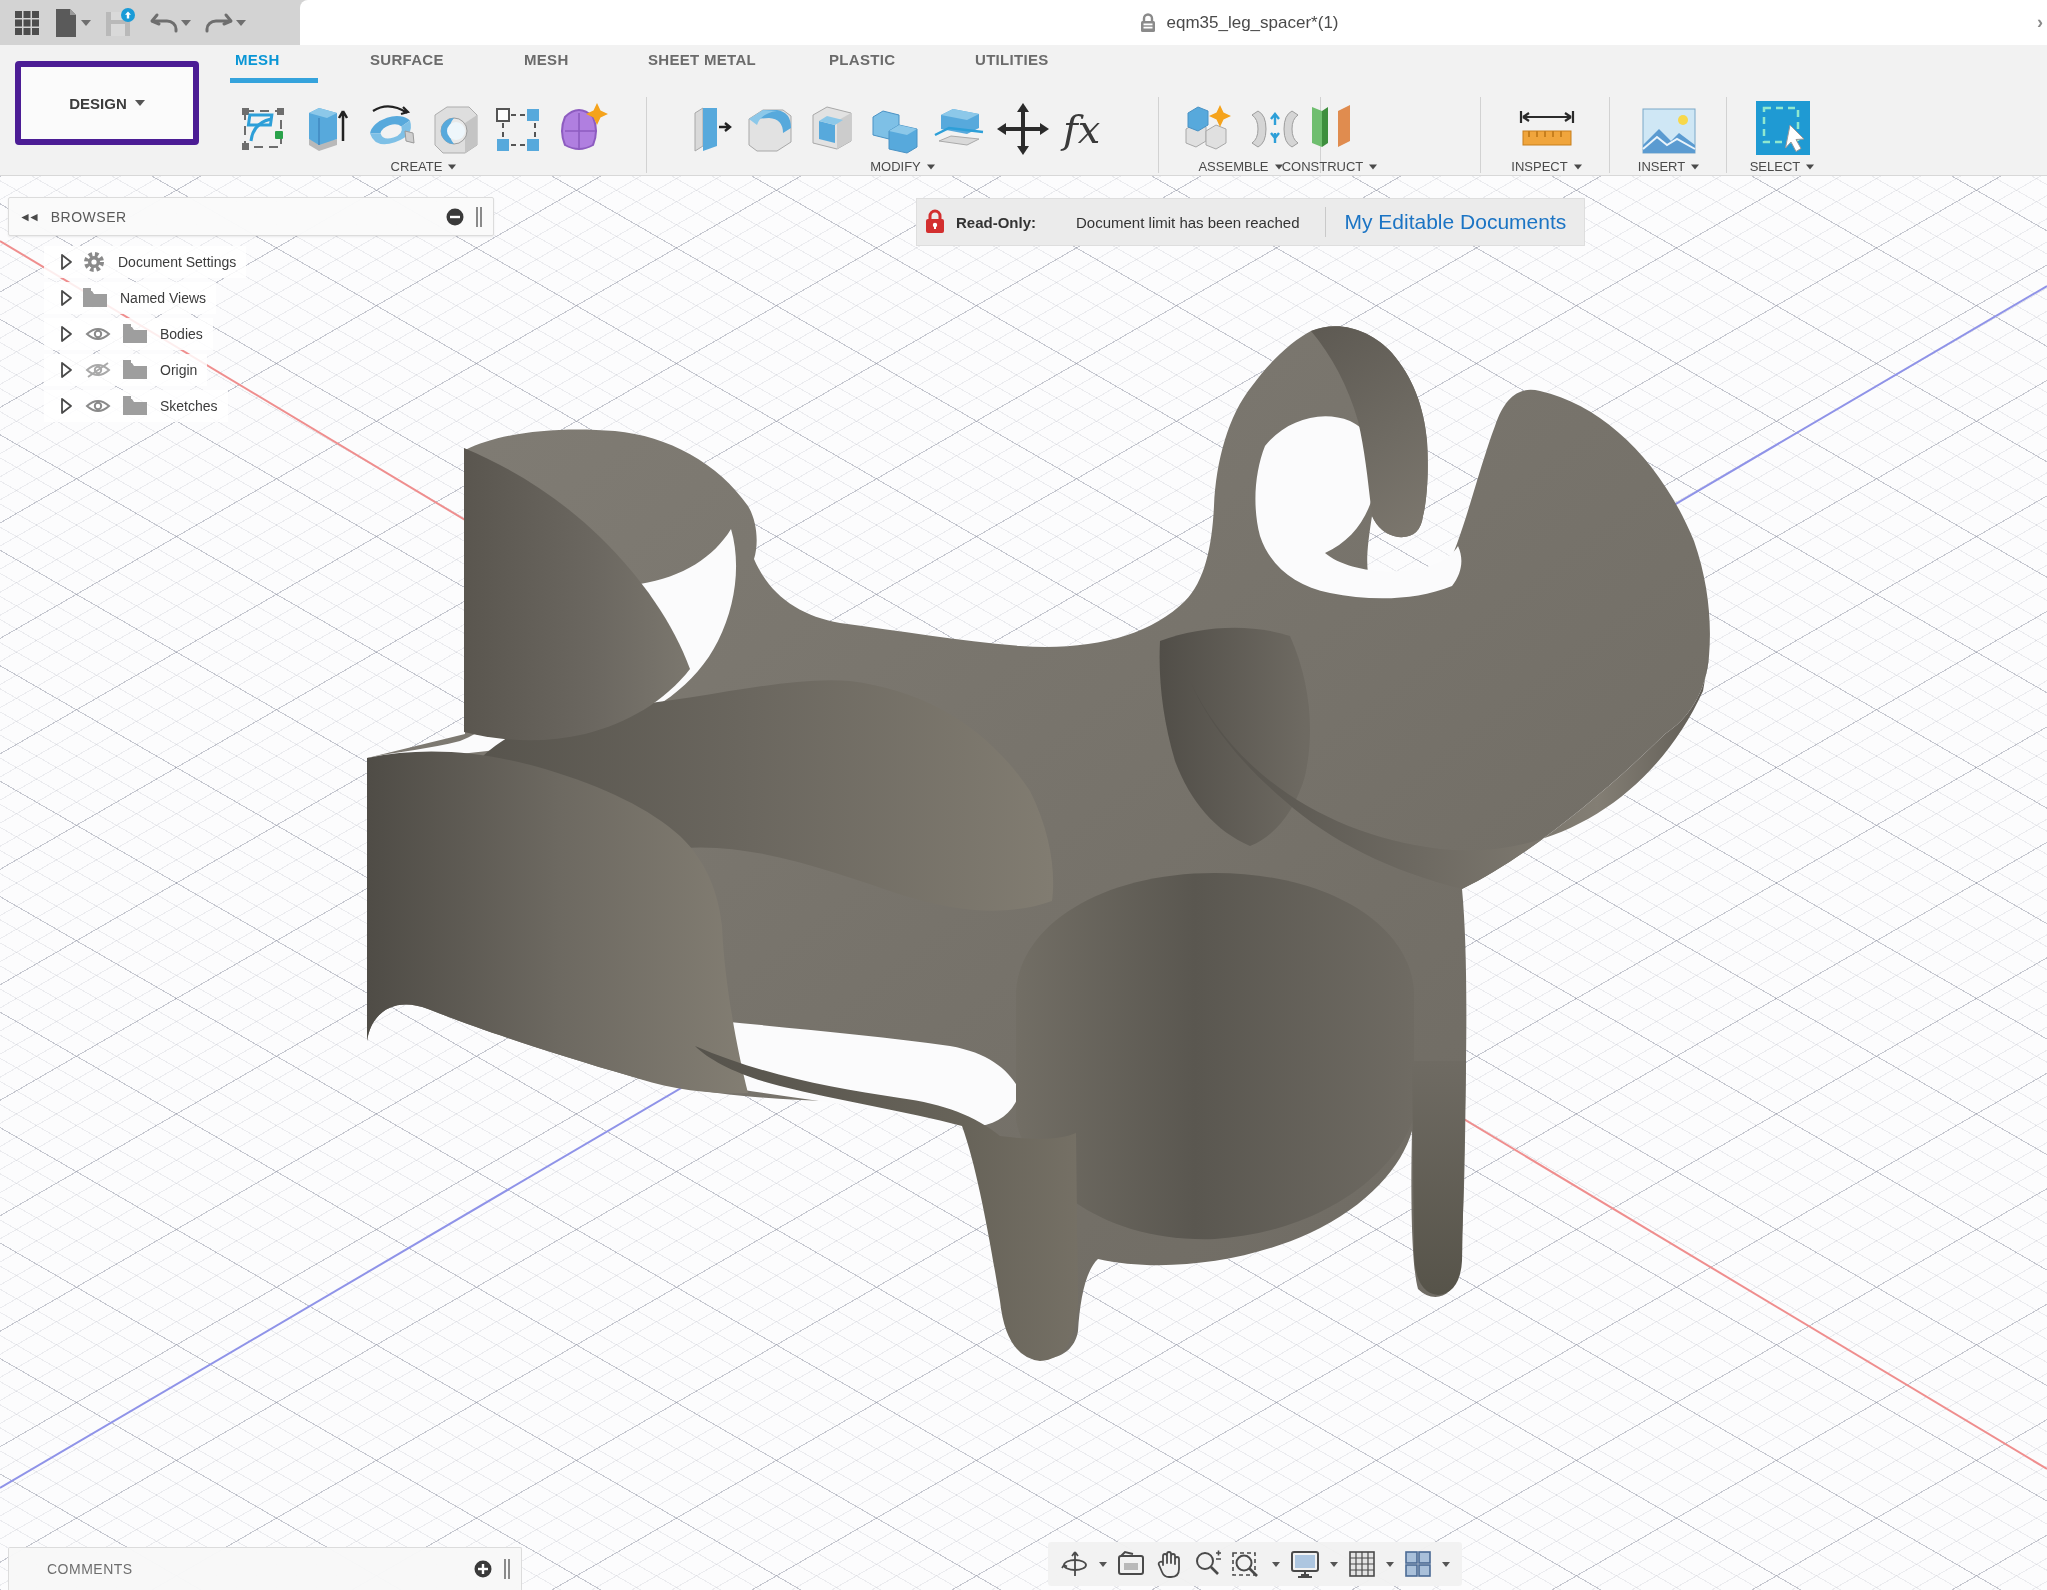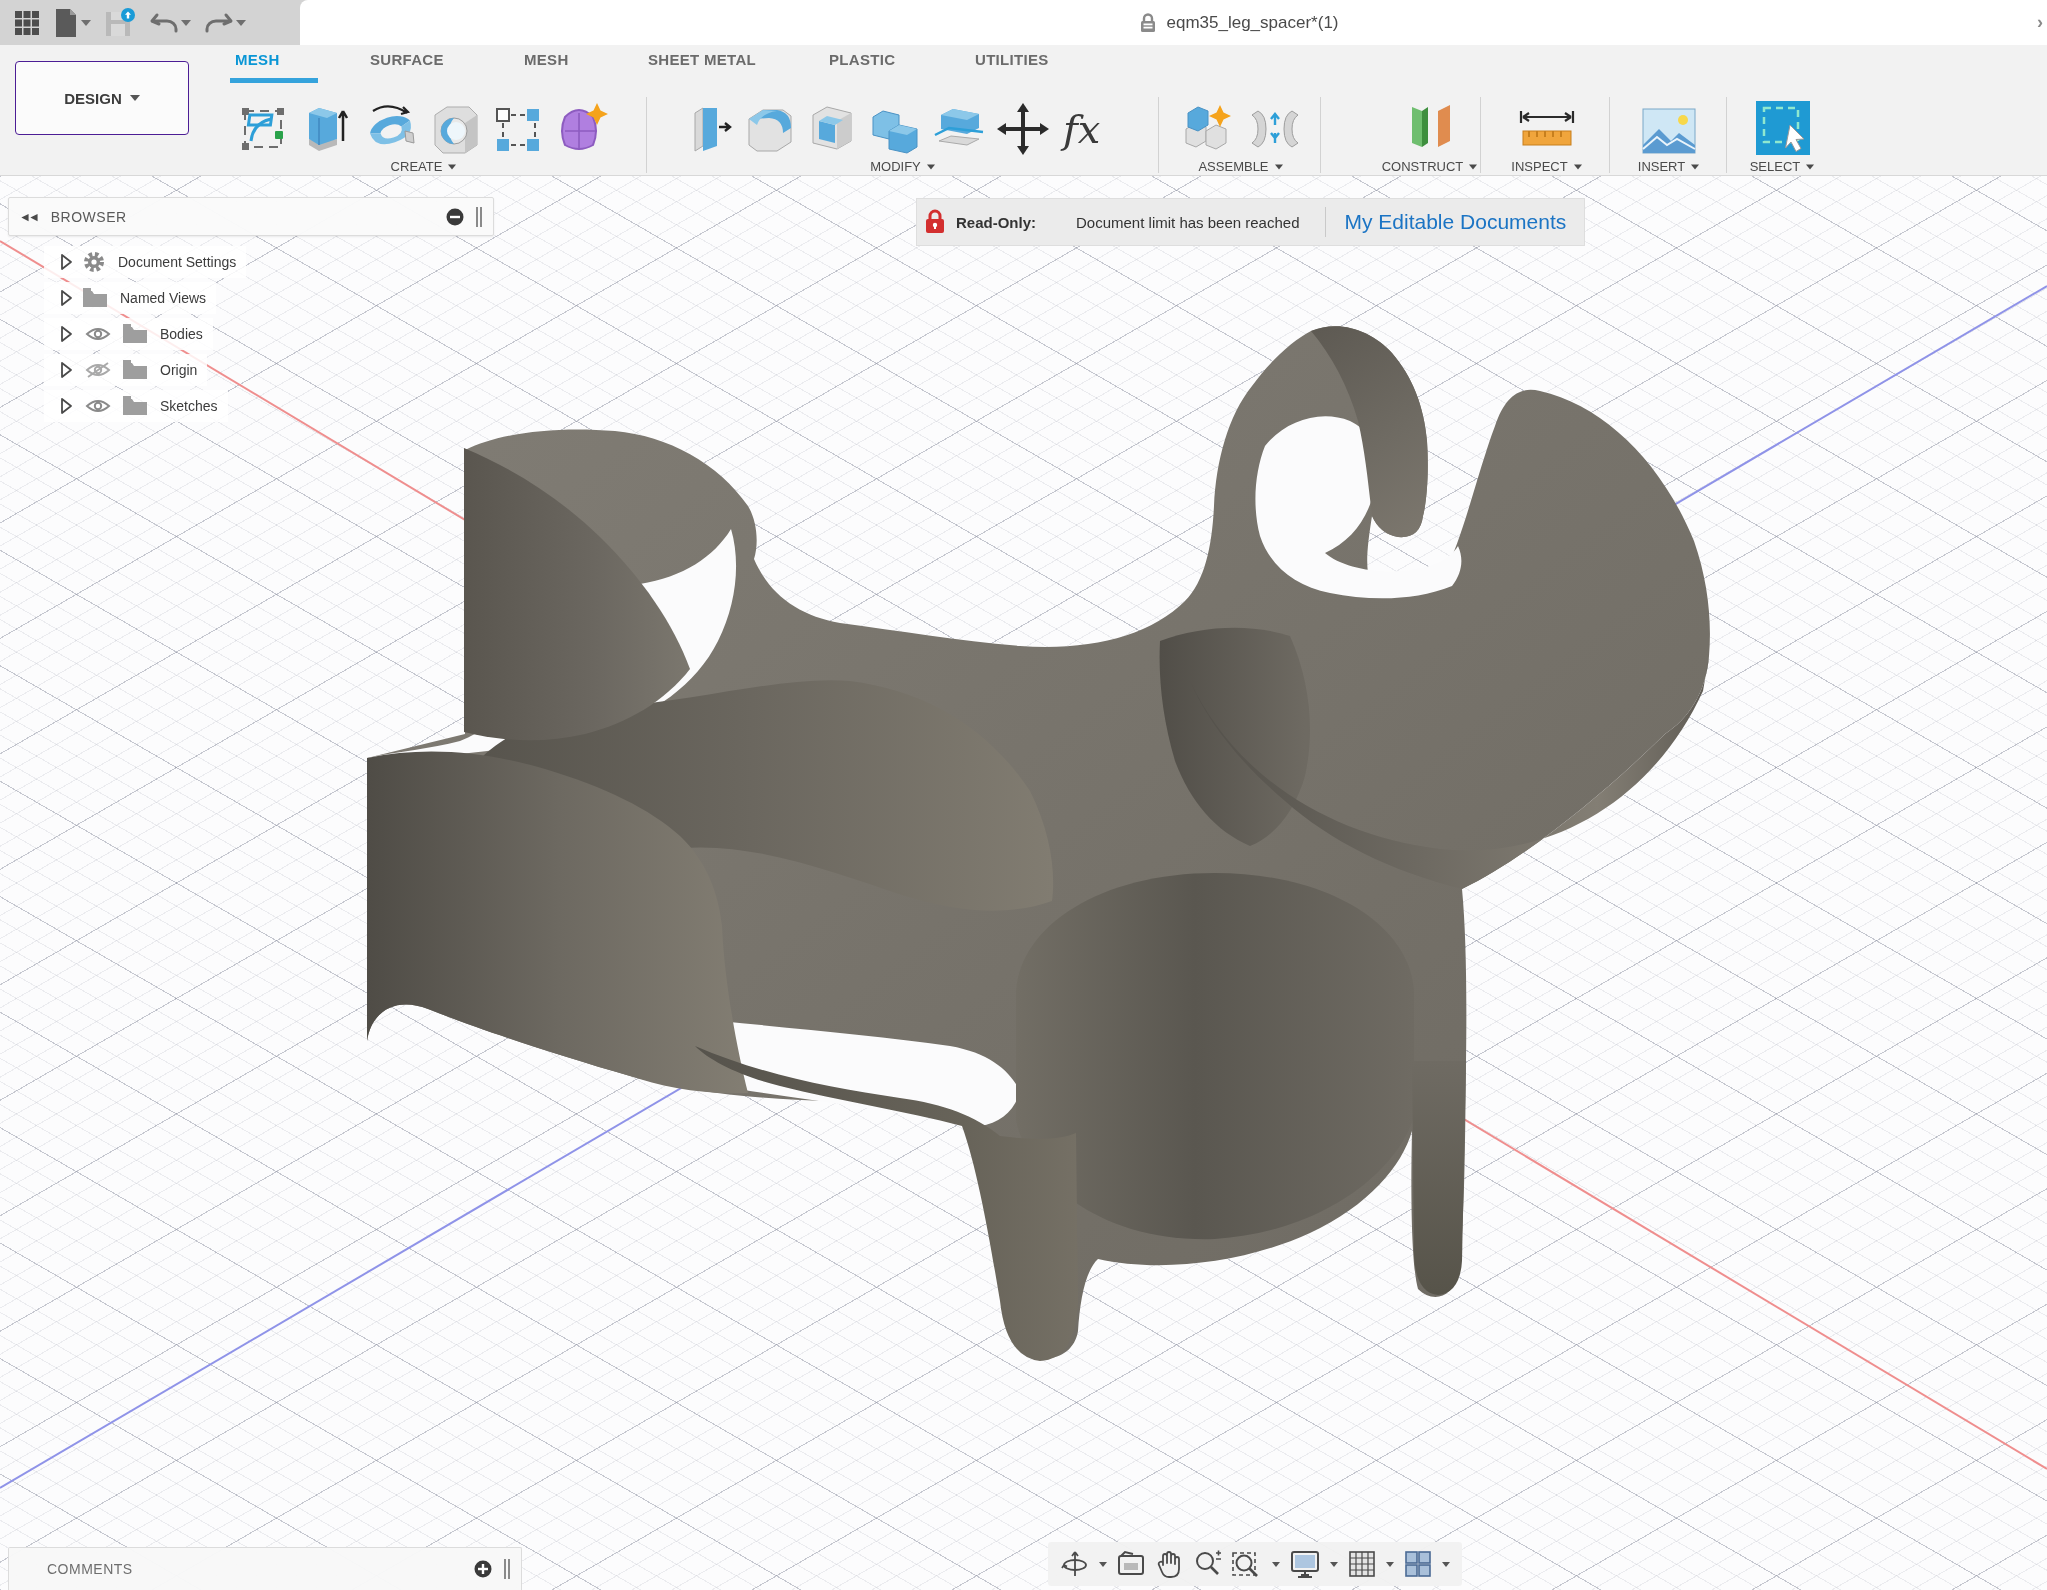--- a/index.html
+++ b/index.html
@@ -16,21 +16,21 @@
   .qa .caret{width:0;height:0;border-left:5px solid transparent;border-right:5px solid transparent;
              border-top:6px solid #6f6f6f;display:inline-block;margin-left:2px;}
   .qa-item{display:flex;align-items:center;}
 
   
   .ribbon{position:absolute;left:0;top:45px;width:2047px;height:130px;background:#f2f2f2;
           border-bottom:1px solid #d8d8d8;}
   .rtab{position:absolute;top:6px;font-size:15px;font-weight:bold;color:#6b6b6b;letter-spacing:.3px;cursor:default;}
   .rtab.active{color:#0a96d5;}
   .rtab-underline{position:absolute;left:230px;top:33px;width:88px;height:5px;background:#35a3dc;}
-  .wsbox{position:absolute;left:15px;top:16px;width:172px;height:72px;background:#fbfbfb;border:1px solid #4c1d95;
+  .wsbox{position:absolute;left:15px;top:16px;width:172px;height:72px;background:#fbfbfb;border:6px solid #4c1d95;
          border-radius:4px;display:flex;align-items:center;justify-content:center;gap:8px;
          font-size:15px;font-weight:bold;color:#3c3c3c;}
   .caret-d{width:0;height:0;border-left:5px solid transparent;border-right:5px solid transparent;
            border-top:6px solid #555;display:inline-block;}
   .rgroup{position:absolute;top:40px;display:flex;flex-direction:column;align-items:center;}
   .rgroup .icons{display:flex;align-items:flex-end;gap:8px;height:72px;}
   .rgroup .glabel{margin-top:2px;font-size:13px;color:#4a4a4a;display:flex;align-items:center;gap:5px;}
   .rgroup .glabel .caret-d{border-top-color:#4a4a4a;transform:scale(.8);}
   .gsep{position:absolute;top:52px;width:1px;height:76px;background:#d2d2d2;}
   .ricon{display:block;}
@@ -276,21 +276,21 @@
           <path d="M27 14 v10 m0 8 v10 m-4 -24 l4 -5 4 5 m-8 14 l4 5 4 -5" stroke="#2d9fd8" stroke-width="2.4" fill="none"></path>
         </svg>
       </div>
       <div class="glabel">
         <span>ASSEMBLE</span>
           <span class="caret-d"></span>
       </div>
     </div>
     <div class="gsep" style="left:1320px"></div>
 
-    <div class="rgroup" style="left:1356px;width:148px">
+    <div class="rgroup" style="left:1256px;width:148px">
       <div class="icons">
         <svg class="ricon" width="64" height="56" viewBox="0 0 64 56">
           <path d="M14 6 l10 4 v36 l-10 -4 z" fill="#6fbe6f"></path>
           <path d="M24 10 l6 -4 v36 l-6 4 z" fill="#3e8f3e"></path>
           <path d="M40 10 l12 -6 v36 l-12 6 z" fill="#e08c4f"></path>
         </svg>
       </div>
       <div class="glabel">
         <span>CONSTRUCT</span>
           <span class="caret-d"></span>

